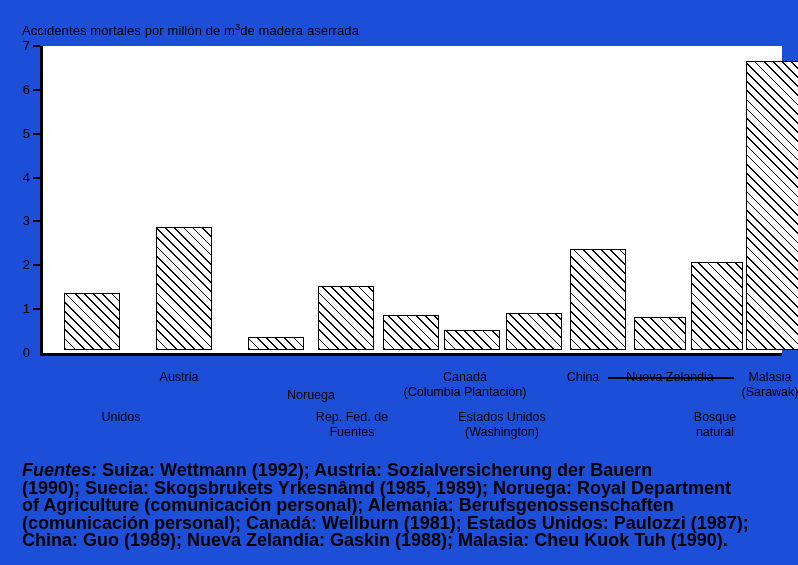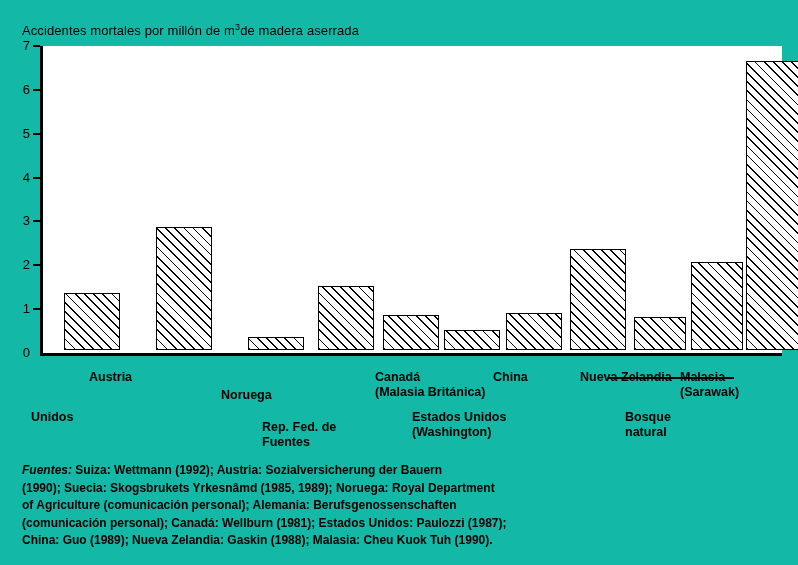--- a/index.html
+++ b/index.html
@@ -11,21 +11,21 @@
     width: 798px;
     height: 565px;
     font-family: "Liberation Sans", sans-serif;
     color: #000;
     overflow: hidden;
   }
   #page {
     position: relative;
     width: 798px;
     height: 565px;
-    background: #14b8a6;
+    background: #1d4ed8;
   }
   #chart-title {
     position: absolute;
     left: 22px;
     top: 22px;
     font-size: 13px;
     font-weight: 400;
     letter-spacing: 0.1px;
     white-space: nowrap;
   }
@@ -99,41 +99,41 @@
   
   #cat-labels {
     position: absolute;
     left: 40px;
     top: 360px;
     width: 742px;
     height: 86px;
   }
   .cat {
     position: absolute;
+    text-align: center;
     font-size: 12.5px;
     line-height: 15px;
     white-space: nowrap;
-    font-weight: bold;
   }
   .cat .l2 { display: block; }
 
   
   #bracket {
     position: absolute;
     height: 2px;
     background: #000;
   }
 
   
   #footnote {
     position: absolute;
     left: 22px;
     top: 462px;
     width: 700px;
-    font-size: 12px;
+    font-size: 18px;
     line-height: 17.5px;
     font-weight: bold;
   }
   #footnote .fuentes {
     font-style: italic;
     font-weight: bold;
   }
   .fn-line { display: block; white-space: nowrap; }
 </style>
 </head>
@@ -177,23 +177,23 @@
           <div class="bar" style="left: 588px; width: 52px; height: 32.8929px;"></div>
           <div class="bar" style="left: 645px; width: 52px; height: 87.7143px;"></div>
           <div class="bar" style="left: 700px; width: 56px; height: 289.457px;"></div>
         </div>
     </div>
   </div>
 
   <div id="cat-labels">
       <div class="cat" style="top: 50px; left: -9px; width: 180px;"><span>Unidos</span></div>
       <div class="cat" style="top: 10px; left: 49px; width: 180px;"><span>Austria</span></div>
-      <div class="cat" style="top: 60px; left: 222px; width: 180px;"><span>Rep. Fed. de</span><span class="l2">Fuentes</span></div>
+      <div class="cat" style="top: 50px; left: 222px; width: 180px;"><span>Rep. Fed. de</span><span class="l2">Fuentes</span></div>
       <div class="cat" style="top: 28px; left: 181px; width: 180px;"><span>Noruega</span></div>
-      <div class="cat" style="top: 10px; left: 335px; width: 180px;"><span>Canadá</span><span class="l2">(Malasia Británica)</span></div>
+      <div class="cat" style="top: 10px; left: 335px; width: 180px;"><span>Canadá</span><span class="l2">(Columbia Plantación)</span></div>
       <div class="cat" style="top: 50px; left: 372px; width: 180px;"><span>Estados Unidos</span><span class="l2">(Washington)</span></div>
       <div class="cat" style="top: 10px; left: 453px; width: 180px;"><span>China</span></div>
       <div class="cat" style="top: 10px; left: 540px; width: 180px;"><span>Nueva Zelandia</span></div>
       <div class="cat" style="top: 50px; left: 585px; width: 180px;"><span>Bosque</span><span class="l2">natural</span></div>
       <div class="cat" style="top: 10px; left: 640px; width: 180px;"><span>Malasia</span><span class="l2">(Sarawak)</span></div>
       <div id="bracket" style="left: 568px; width: 126px; top: 17px;"></div>
     </div>
 
   <div id="footnote">
     <span class="fuentes">Fuentes:</span><span> Suiza: Wettmann (1992); Austria: Sozialversicherung der Bauern</span>

